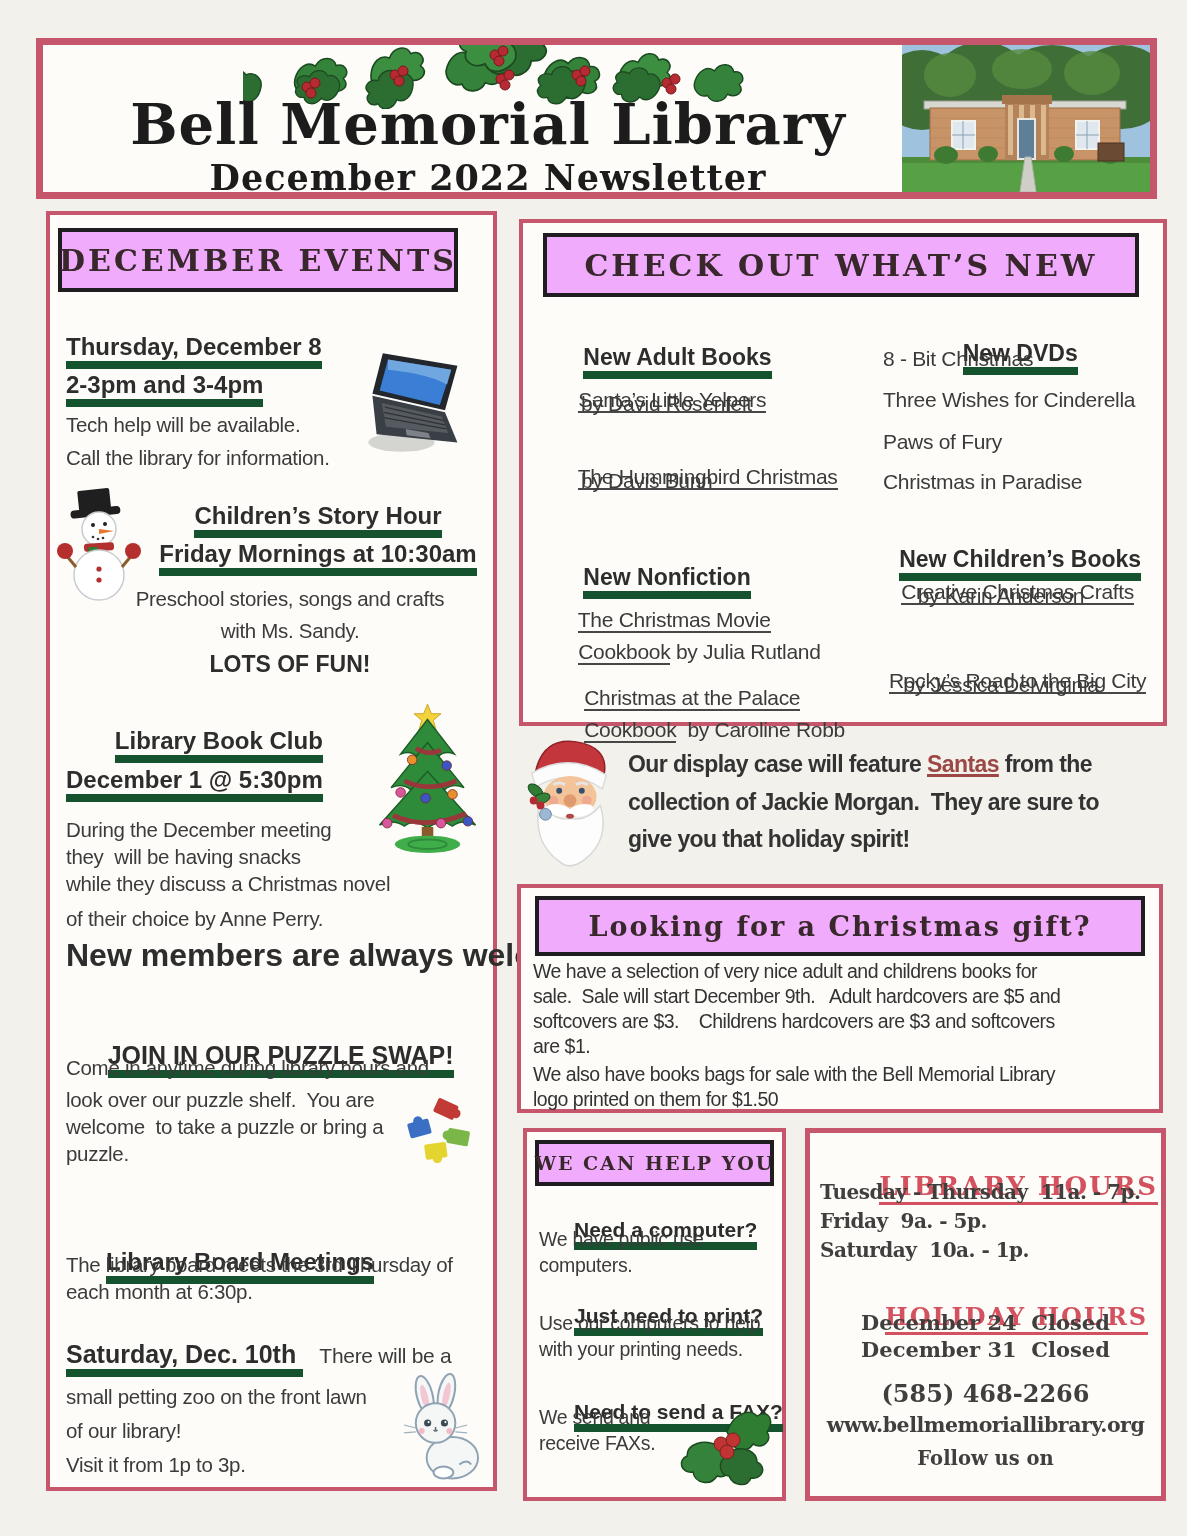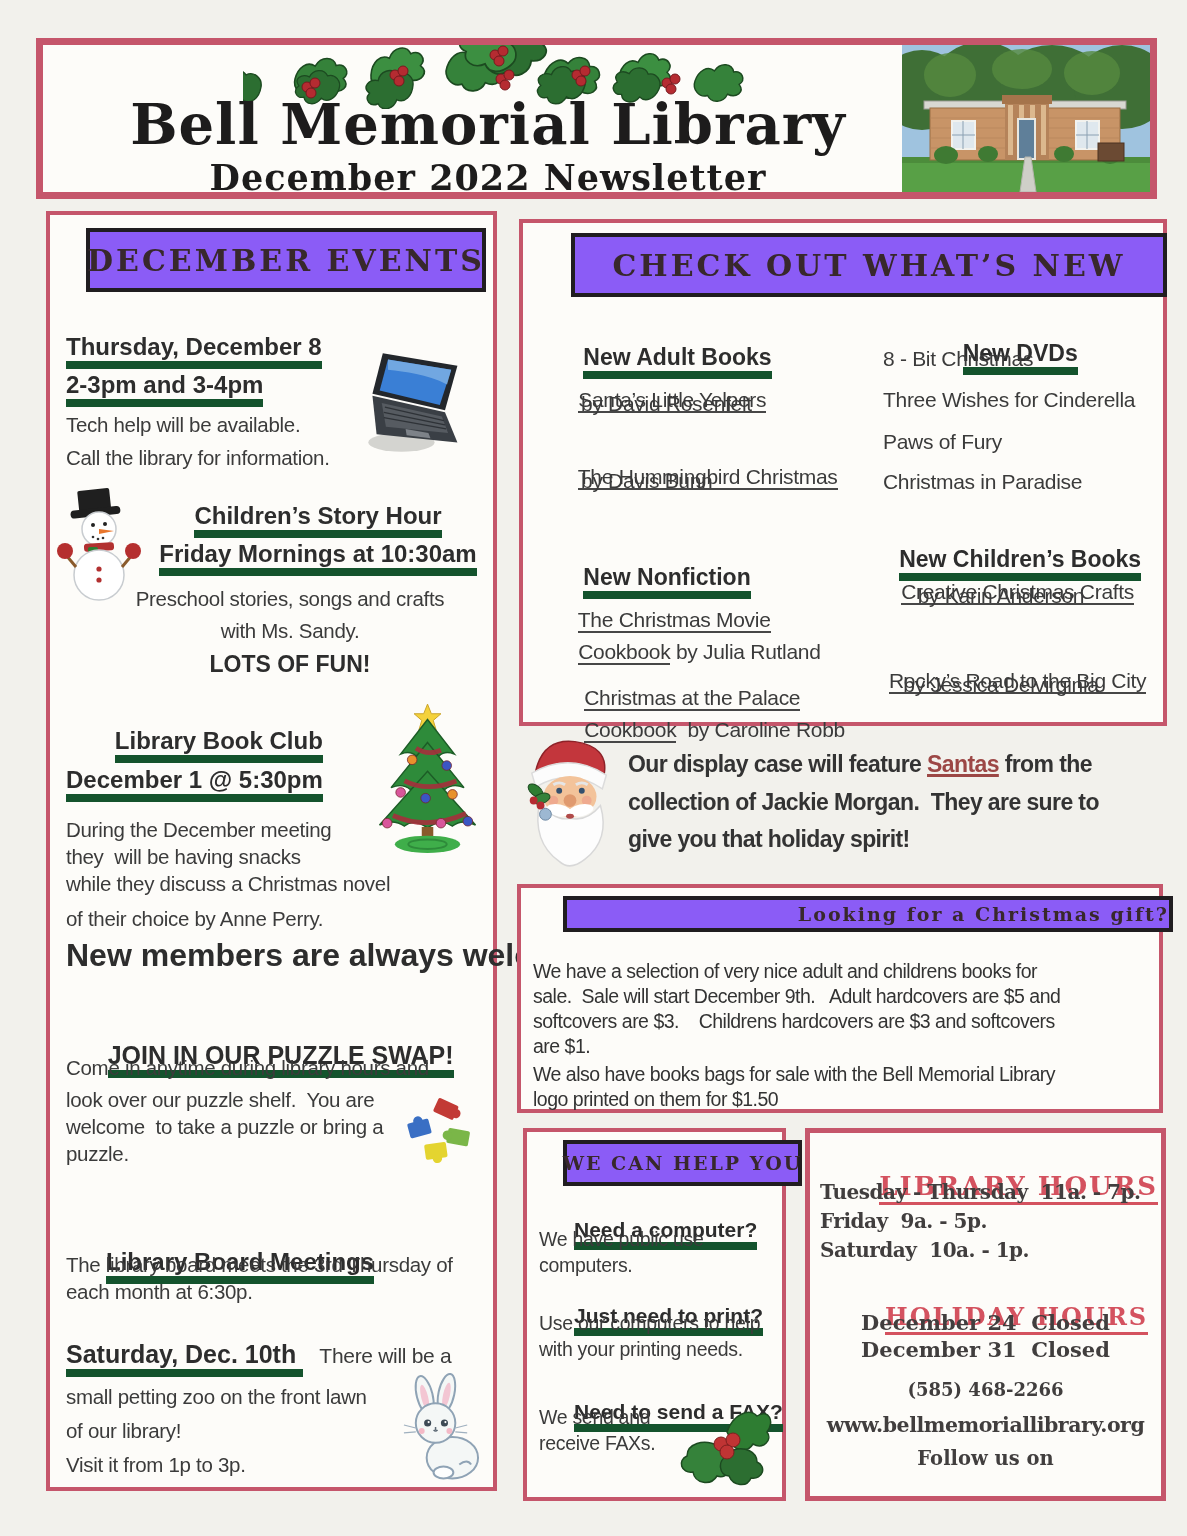--- a/index.html
+++ b/index.html
@@ -1,24 +1,24 @@
 <!DOCTYPE html>
 <html><head>
 <meta charset="utf-8">
 <style>
   html,body{margin:0;padding:0;background:#dddbd6;}
   .page{position:relative;width:1187px;height:1536px;background:#f2f1ec;
         font-family:"Liberation Sans",sans-serif;color:#3a3a3a;overflow:hidden;}
   *{box-sizing:border-box;}
   .abs{position:absolute;}
   .box{position:absolute;background:#fdfcf9;border:4px solid #c5566b;}
-  .banner{position:absolute;background:#8b5cf6;border:4px solid #201d20;
+  .banner{position:absolute;background:#f0abfc;border:4px solid #201d20;
           display:flex;align-items:center;justify-content:center;
           font-family:"DejaVu Serif",serif;font-weight:bold;color:#38282c;
-          letter-spacing:3px;white-space:pre;margin-left:28px;}
+          letter-spacing:3px;white-space:pre;}
   .hl{font-size:24px;font-weight:bold;line-height:38px;white-space:pre;color:#2d2d2d;}
   .hl25{font-size:25px;font-weight:bold;white-space:pre;color:#2d2d2d;}
   .bl{font-size:20.5px;line-height:33px;white-space:pre;color:#3b3b3b;letter-spacing:-0.3px;}
   .blt{font-size:20.5px;line-height:27px;white-space:pre;color:#3b3b3b;letter-spacing:-0.3px;}
   .u{border-bottom:8px solid #14532d;padding-bottom:1px;}
   .tu{border-bottom:2px solid #474747;}
   .c{text-align:center;}
   .cohead{font-size:23px;font-weight:bold;line-height:32px;white-space:pre;color:#2d2d2d;}
   .coline{font-size:21px;line-height:30px;white-space:pre;color:#3b3b3b;letter-spacing:-0.3px;}
   .santaline{font-size:23px;font-weight:bold;line-height:37.5px;white-space:pre;
@@ -379,21 +379,21 @@
       <circle cx="30" cy="84" r="6" fill="#9db8d2" stroke="#6d88a2"></circle>
     </g>
   </svg>
   <div class="abs" style="left:628px;top:746px;">
     <div class="santaline"><span>Our display case will feature </span><span style="color:#9c4745;text-decoration:underline;text-decoration-thickness:3px;">Santas</span><span> from the</span></div>
     <div class="santaline">collection of Jackie Morgan.  They are sure to</div>
     <div class="santaline">give you that holiday spirit!</div>
   </div>
 
   <div class="box" style="left:517px;top:884px;width:646px;height:229px;">
-    <div class="banner" style="left:14px;top:8px;width:610px;height:36px;font-size:19px;letter-spacing:2px;justify-content:flex-end;">
+    <div class="banner" style="left:14px;top:8px;width:610px;height:60px;font-size:27px;letter-spacing:2px;">
       <span>Looking for a Christmas gift?</span>
     </div>
     <div class="abs" style="left:12px;top:71px;">
       <div class="giftline">We have a selection of very nice adult and childrens books for</div>
       <div class="giftline">sale.  Sale will start December 9th.   Adult hardcovers are $5 and</div>
       <div class="giftline">softcovers are $3.    Childrens hardcovers are $3 and softcovers</div>
       <div class="giftline">are $1.</div>
     </div>
     <div class="abs" style="left:12px;top:174px;">
       <div class="giftline">We also have books bags for sale with the Bell Memorial Library</div>
@@ -449,20 +449,20 @@
       <div class="serifb" style="font-size:20px;line-height:29px;letter-spacing:-0.5px;">Friday  9a. - 5p.</div>
       <div class="serifb" style="font-size:20px;line-height:29px;letter-spacing:-0.5px;">Saturday  10a. - 1p.</div>
     </div>
     <div class="abs c redstencil" style="left:0;top:140px;width:100%;font-size:24px;">
       <span class="ru">HOLIDAY HOURS</span>
     </div>
     <div class="abs c" style="left:0;top:176px;width:100%;">
       <div class="serifb" style="font-size:21px;line-height:27px;">December 24  Closed</div>
       <div class="serifb" style="font-size:21px;line-height:27px;">December 31  Closed</div>
     </div>
-    <div class="abs c serifb" style="left:0;top:246px;width:100%;font-size:18px;">(585) 468-2266</div>
+    <div class="abs c serifb" style="left:0;top:246px;width:100%;font-size:24px;">(585) 468-2266</div>
     <div class="abs c serifb" style="left:0;top:280px;width:100%;font-size:20.5px;letter-spacing:-0.5px;">www.bellmemoriallibrary.org</div>
     <div class="abs c" style="left:0;top:314px;width:100%;">
       <div class="serifb" style="font-size:19.5px;line-height:24px;">Follow us on</div>
     </div>
   </div>
 
 </div>
 
 </body></html>

